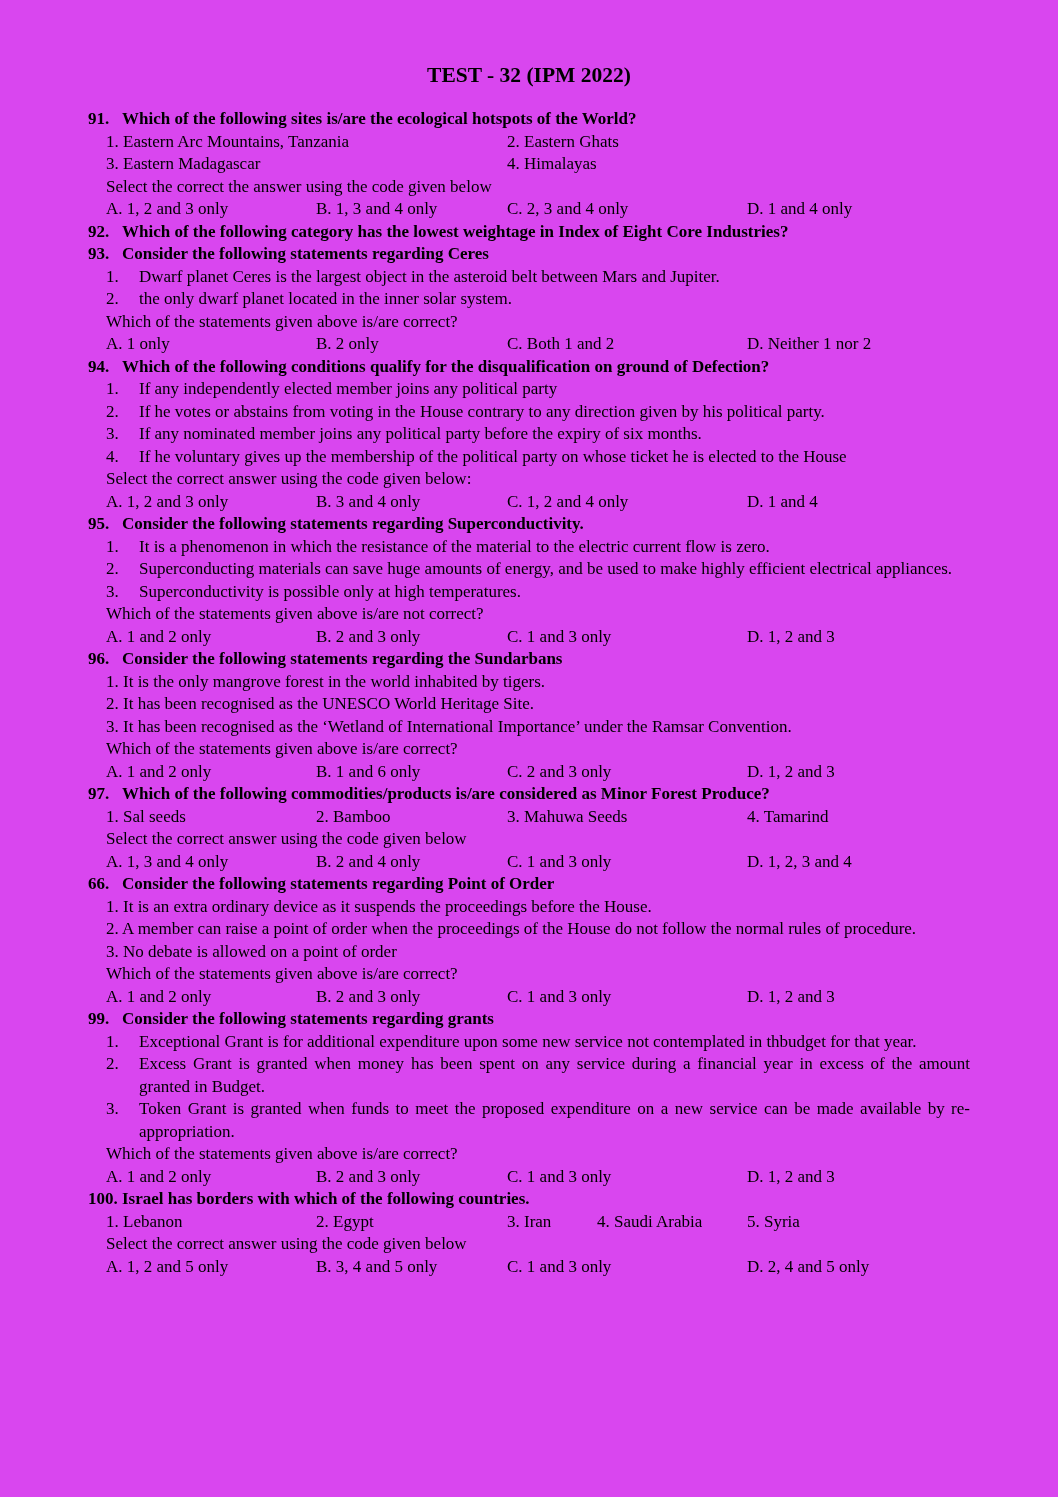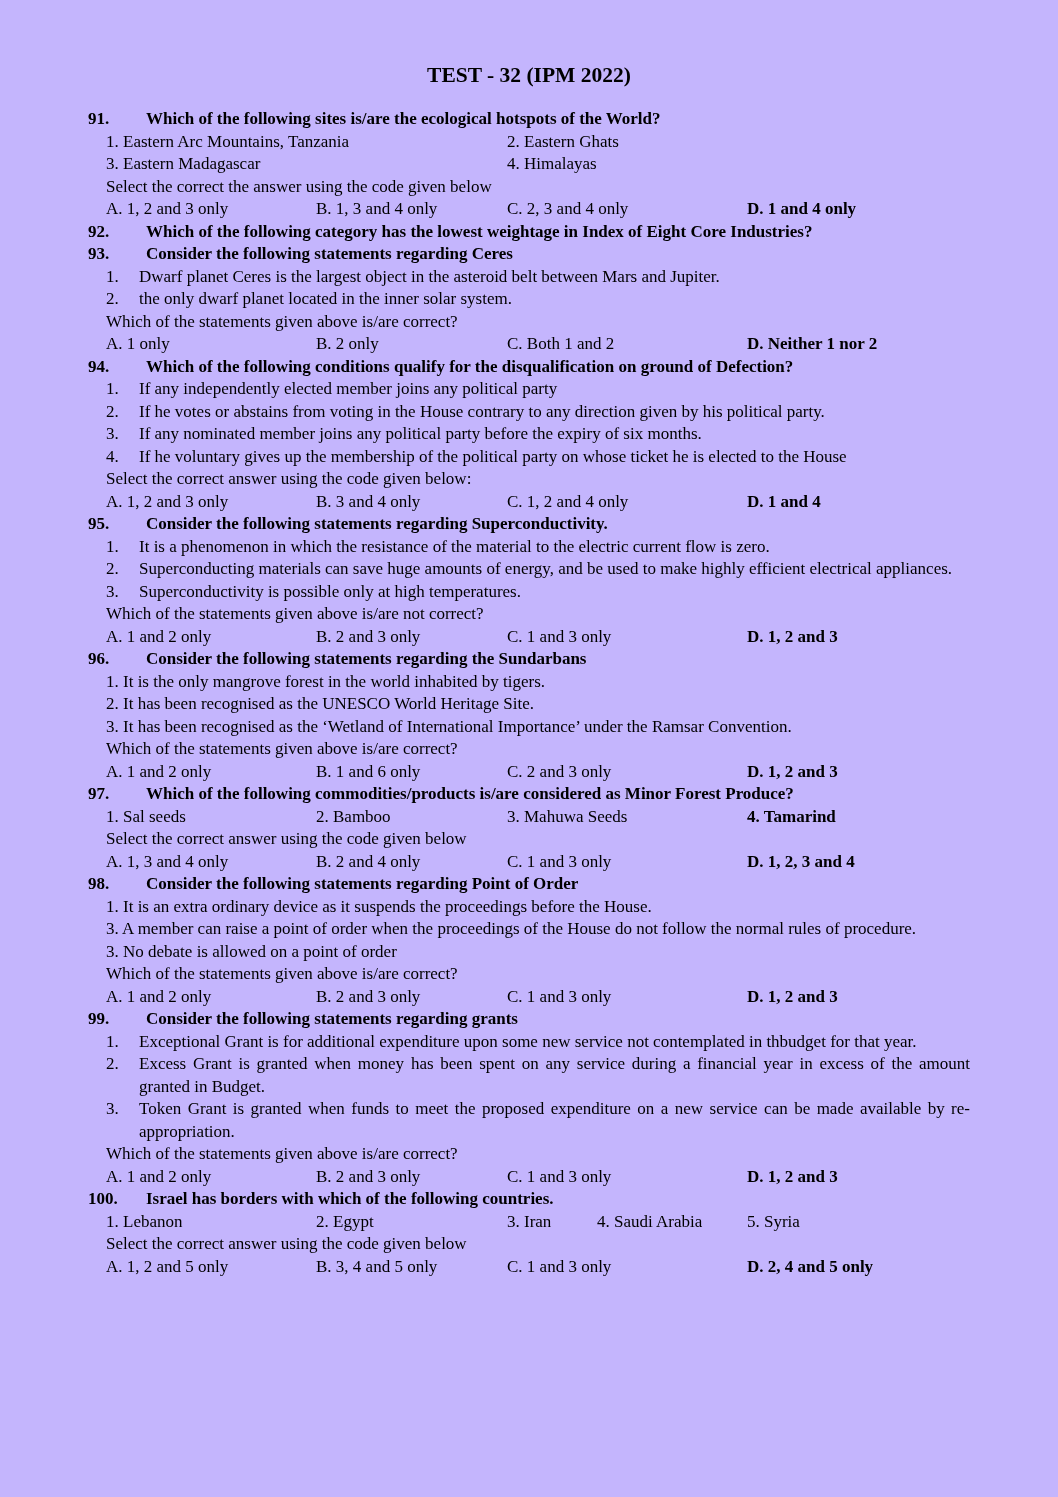--- a/index.html
+++ b/index.html
@@ -1,50 +1,50 @@
 <!DOCTYPE html>
 <html><head>
 <meta charset="utf-8">
 <style>
   html, body { margin: 0; padding: 0; background: #ffffff; }
   .page {
     position: relative;
     width: 1058px;
     height: 1497px;
-    background: #c4b5fd;
+    background: #d946ef;
     color: #000000;
     font-family: "Liberation Serif", serif;
     font-size: 17px;
     line-height: 22.5px;
     overflow: hidden;
     box-sizing: border-box;
   }
   .inner { padding: 62px 88px 0 88px; }
   .doc-title {
     text-align: center;
     font-weight: bold;
     font-size: 21.5px;
     line-height: 27px;
     margin-bottom: 19px;
   }
   .q { }
   .qhead { display: flex; font-weight: bold; }
   .qnum { flex: 0 0 34px; }
-  .qtext { flex: 1; margin-left: 24px; }
+  .qtext { flex: 1; }
   .qbody { margin-left: 18px; }
   .stmt { display: flex; }
   .snum { flex: 0 0 33px; }
   .stext { flex: 1; text-align: justify; }
   .stmt-inline { text-align: justify; }
   .plain { }
   .row { display: flex; }
   .col-a { flex: 0 0 210px; }
   .col-b { flex: 0 0 191px; }
   .col-c { flex: 0 0 240px; }
-  .col-d { flex: 1; font-weight: bold; }
+  .col-d { flex: 1; }
   .c1 { flex: 0 0 401px; }
   .c2 { flex: 1; }
   .i5-1 { flex: 0 0 210px; }
   .i5-2 { flex: 0 0 191px; }
   .i5-3 { flex: 0 0 90px; }
   .i5-4 { flex: 0 0 150px; }
   .i5-5 { flex: 1; }
 </style>
 </head>
 <body>
@@ -205,26 +205,26 @@
           <span class="col-a">A. 1, 3 and 4 only</span>
           <span class="col-b">B. 2 and 4 only</span>
           <span class="col-c">C. 1 and 3 only</span>
           <span class="col-d">D. 1, 2, 3 and 4</span>
         </div>
       </div>
     </div>
 
     <div class="q">
       <div class="qhead">
-        <span class="qnum">98.</span>
+        <span class="qnum">66.</span>
         <span class="qtext">Consider the following statements regarding Point of Order</span>
       </div>
       <div class="qbody">
         <div class="stmt-inline">1. It is an extra ordinary device as it suspends the proceedings before the House.</div>
-        <div class="stmt-inline">3. A member can raise a point of order when the proceedings of the House do not follow the normal rules of procedure.</div>
+        <div class="stmt-inline">2. A member can raise a point of order when the proceedings of the House do not follow the normal rules of procedure.</div>
         <div class="stmt-inline">3. No debate is allowed on a point of order</div>
         <div class="plain">Which of the statements given above is/are correct?</div>
         <div class="row">
           <span class="col-a">A. 1 and 2 only</span>
           <span class="col-b">B. 2 and 3 only</span>
           <span class="col-c">C. 1 and 3 only</span>
           <span class="col-d">D. 1, 2 and 3</span>
         </div>
       </div>
     </div>

